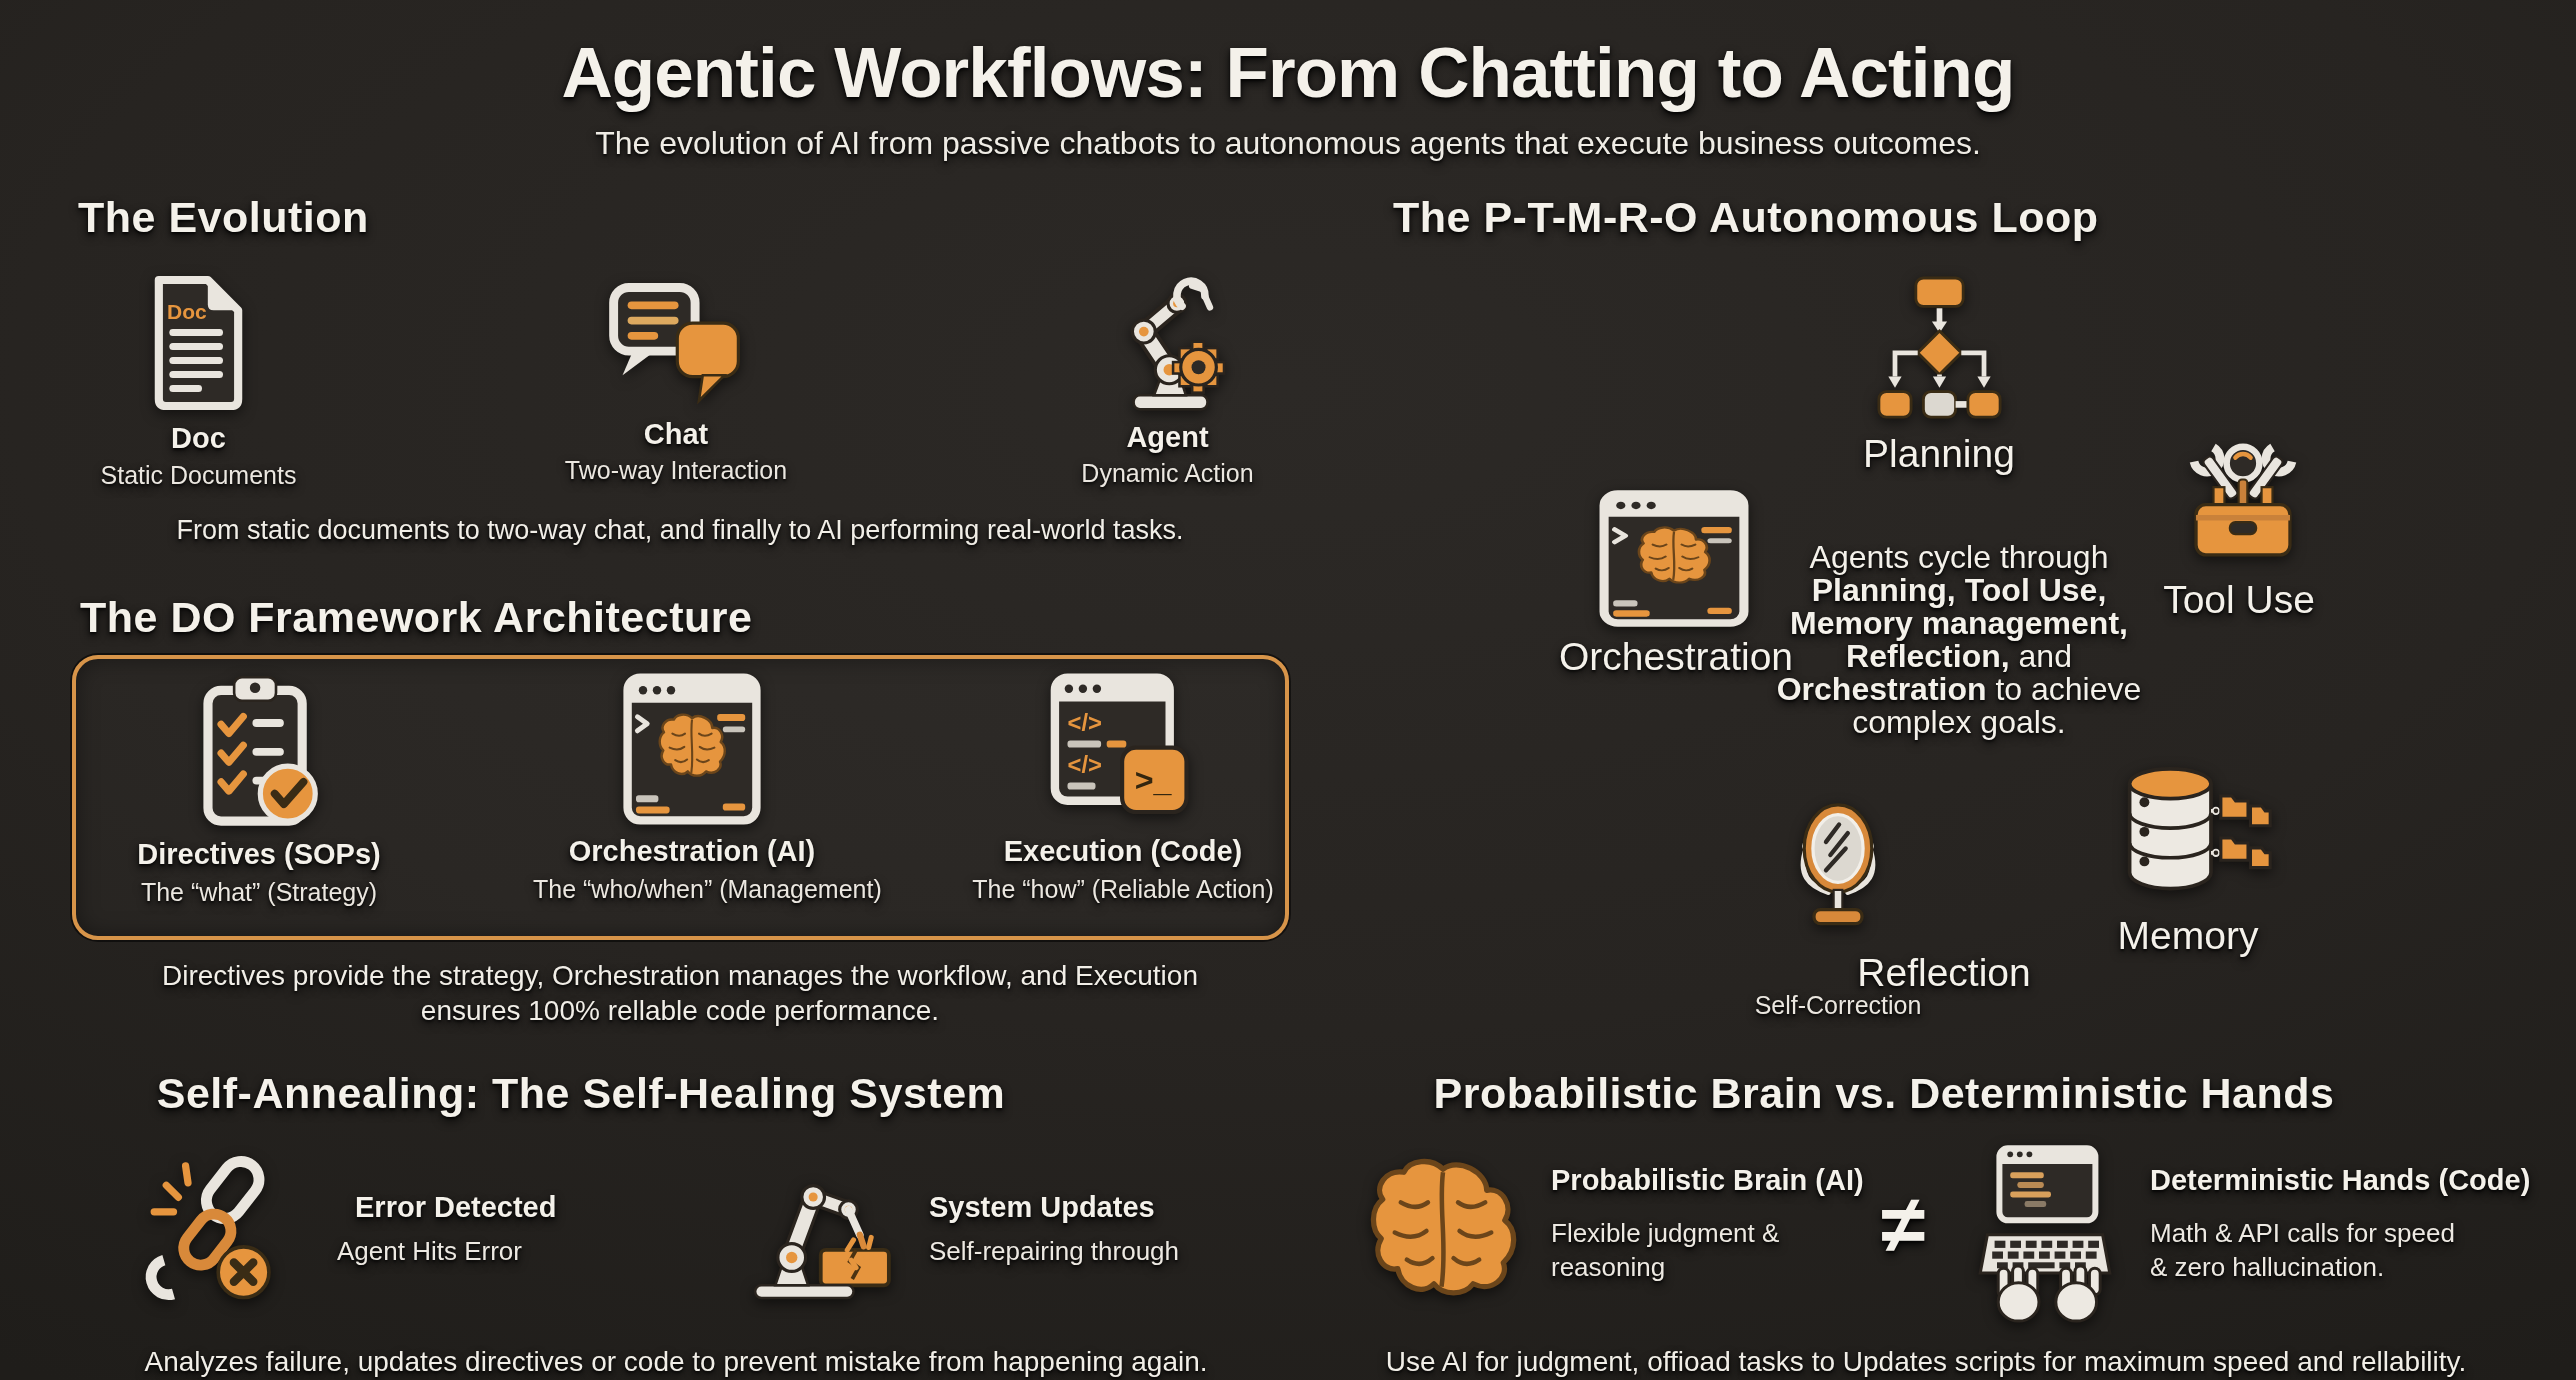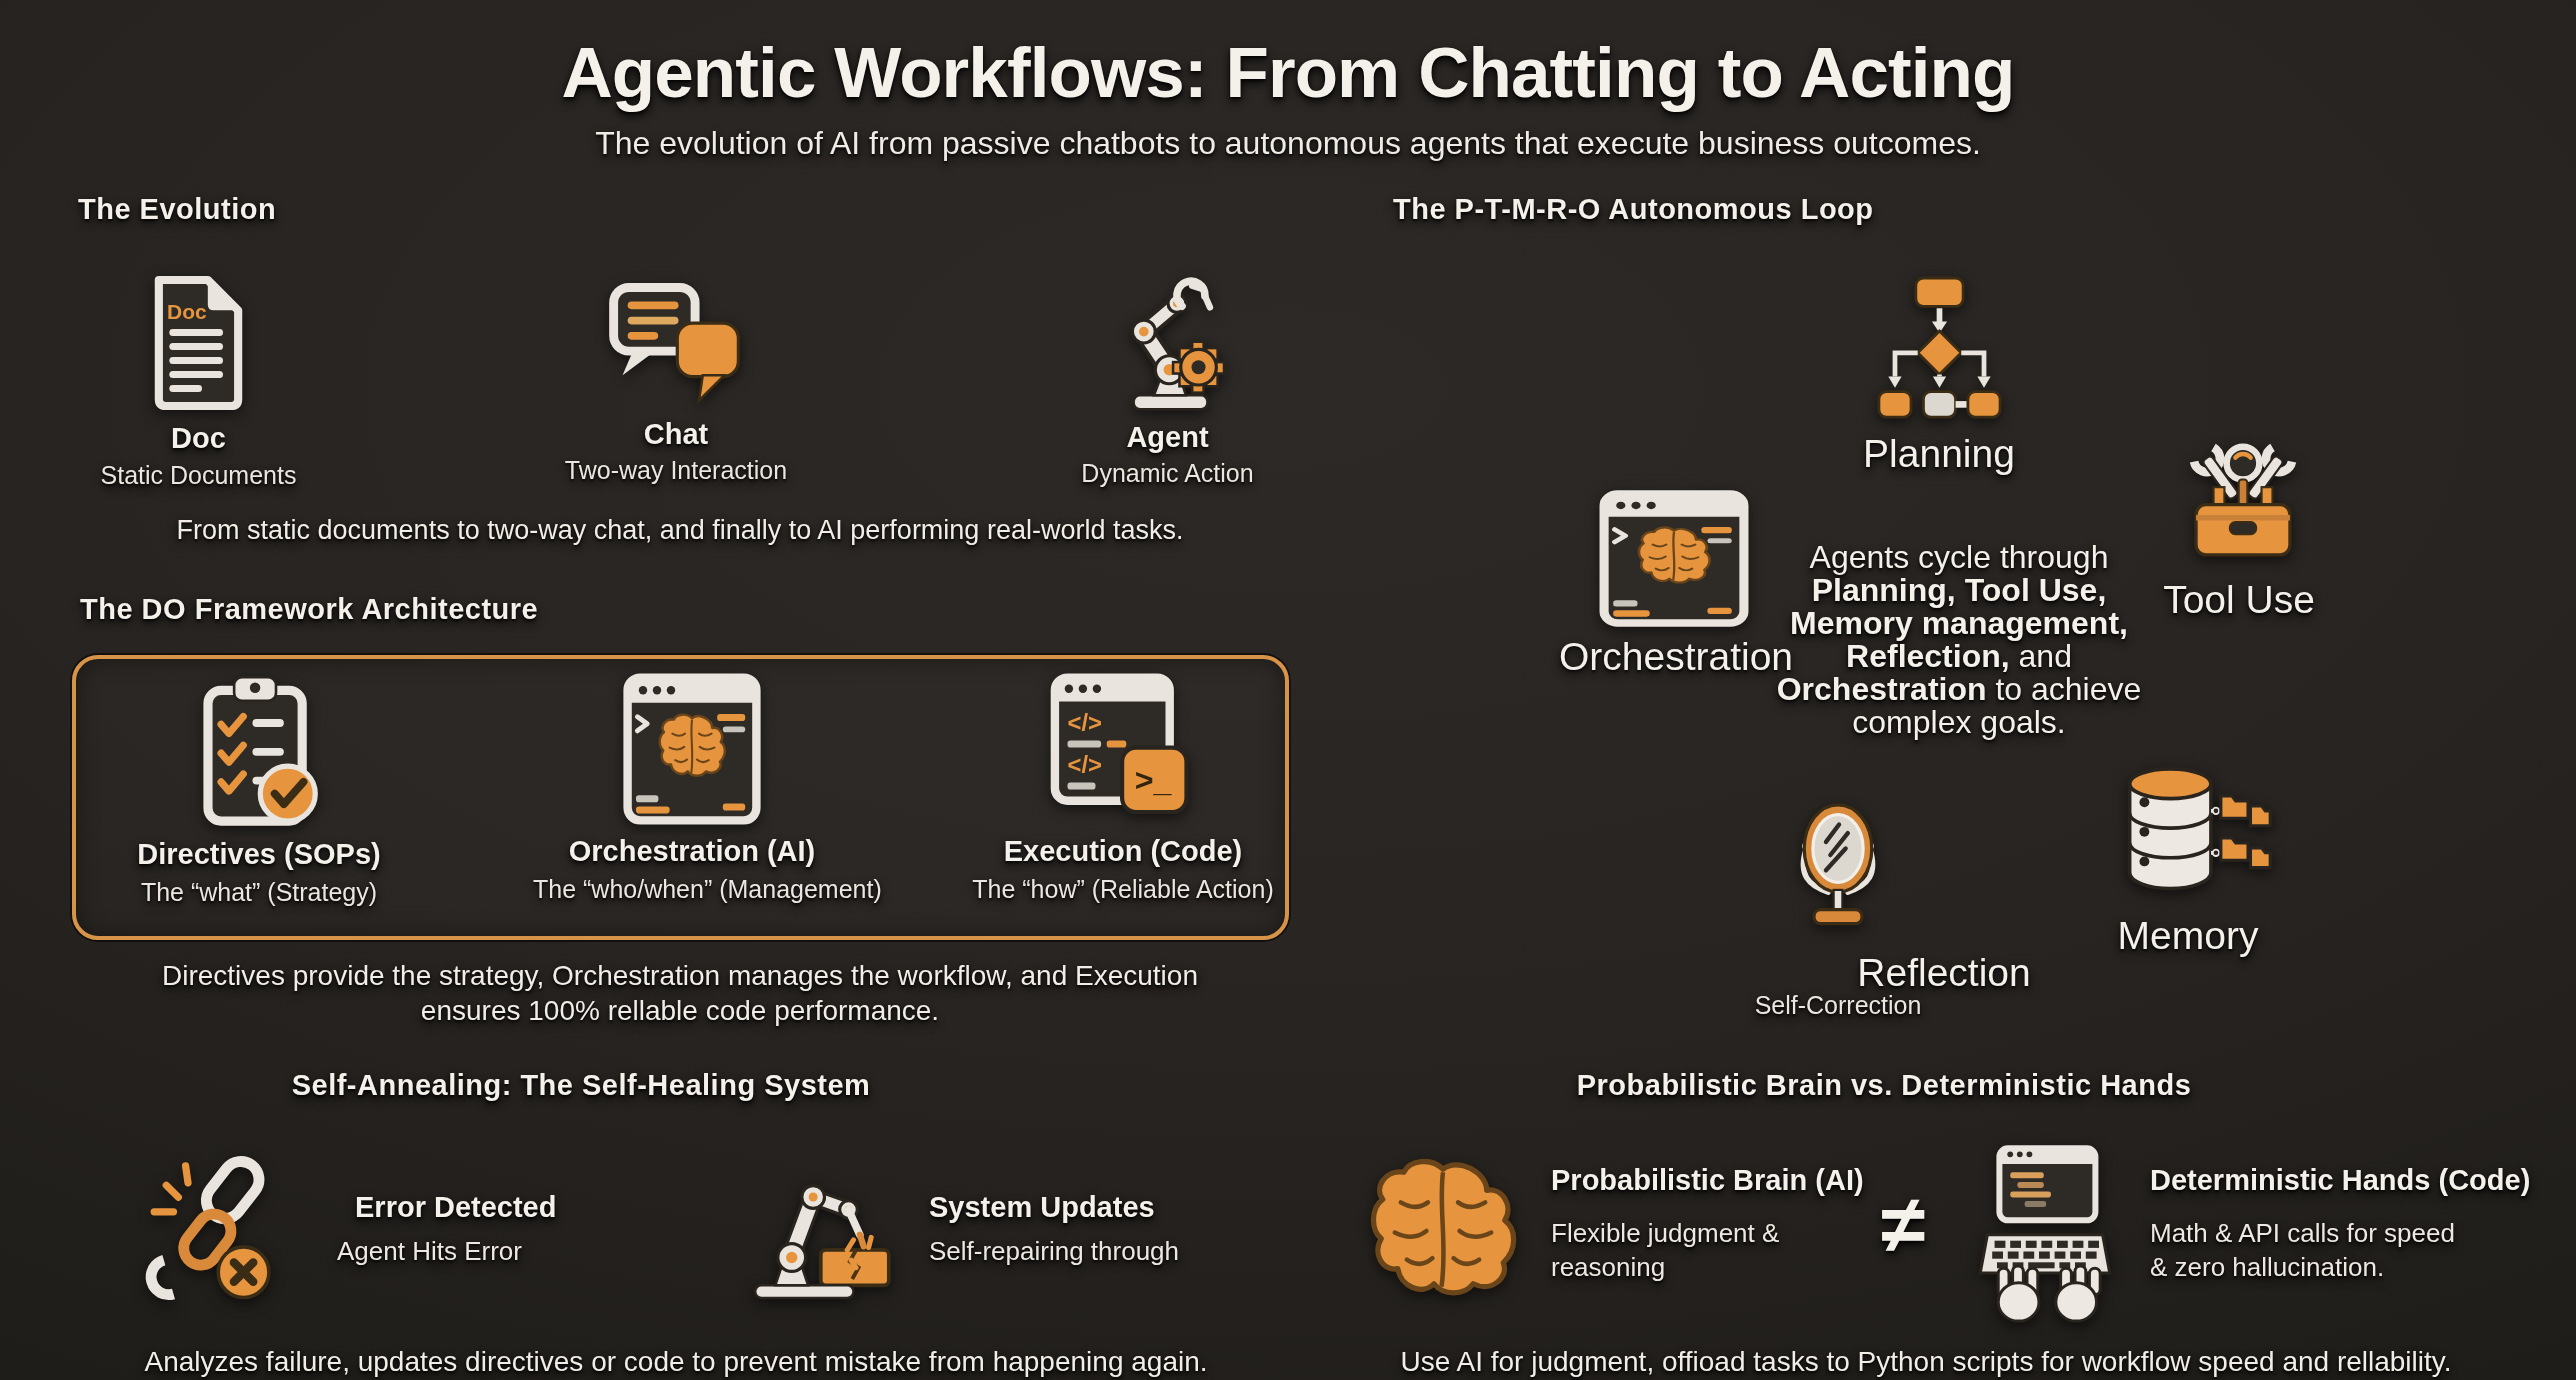--- a/index.html
+++ b/index.html
@@ -4,21 +4,21 @@
 <style>
   html,body{margin:0;padding:0;background:#161412;}
   .canvas{position:relative;width:2576px;height:1381px;overflow:hidden;
     background:radial-gradient(90% 85% at 50% 28%, #2c2926 0%, #272421 55%, #1f1d1a 100%);
     font-family:"Liberation Sans",sans-serif;color:#F4F1EA;}
   .abs{position:absolute;}
   .ctr{transform:translateX(-50%);text-align:center;}
   .ts{text-shadow:0 3.7px 9.4px rgba(0,0,0,.85),0 1.9px 2.8px rgba(0,0,0,.75);}
   .h1{font-size:71px;font-weight:800;letter-spacing:-0.9px;white-space:nowrap;}
   .sub{font-size:32px;font-weight:500;color:#EFECE5;white-space:nowrap;}
-  .h2{font-size:29px;font-weight:800;white-space:nowrap;letter-spacing:0.5px;text-align:right;}
+  .h2{font-size:43px;font-weight:800;white-space:nowrap;letter-spacing:0.5px;text-align:right;}
   .it{font-size:29px;font-weight:800;white-space:nowrap;}
   .is{font-size:25px;font-weight:400;color:#EBE7E0;white-space:nowrap;}
   .cap{font-size:27px;font-weight:500;color:#F1EEE7;white-space:nowrap;}
   .lbl{font-size:39px;font-weight:400;white-space:nowrap;}
   .slbl{font-size:25px;font-weight:400;color:#EBE7E0;white-space:nowrap;}
   .cycle{font-size:32px;line-height:33px;font-weight:500;text-align:center;width:524px;}
   .cycle b{font-weight:800;}
   .vt{font-size:29px;font-weight:800;white-space:nowrap;}
   .vs{font-size:26px;font-weight:400;color:#EDE9E2;white-space:nowrap;}
   .neq{font-size:81px;font-weight:700;}
@@ -382,16 +382,16 @@
           <rect x="95" y="102" width="9" height="26" rx="4.5"></rect>
           <rect x="107" y="104" width="9" height="22" rx="4.5"></rect>
         <ellipse cx="96" cy="132" rx="17" ry="16"></ellipse>
       </g>
     </svg>
   </div>
   <div class="abs vt ts" style="left:2150px;top:1164px;">Deterministic Hands (Code)</div>
   <div class="abs vs ts" style="left:2150px;top:1218px;">Math &amp; API calls for speed</div>
   <div class="abs vs ts" style="left:2150px;top:1252px;">&amp; zero hallucination.</div>
 
-  <div class="abs ctr cap ts" style="left:1926px;top:1346px;font-size:28px;">Use AI for judgment, offioad tasks to Python scripts for workflow speed and rellability.</div>
+  <div class="abs ctr cap ts" style="left:1926px;top:1346px;font-size:28px;">Use AI for judgment, offioad tasks to Updates scripts for maximum speed and rellability.</div>
 
 </div>
 
 
 </body></html>

